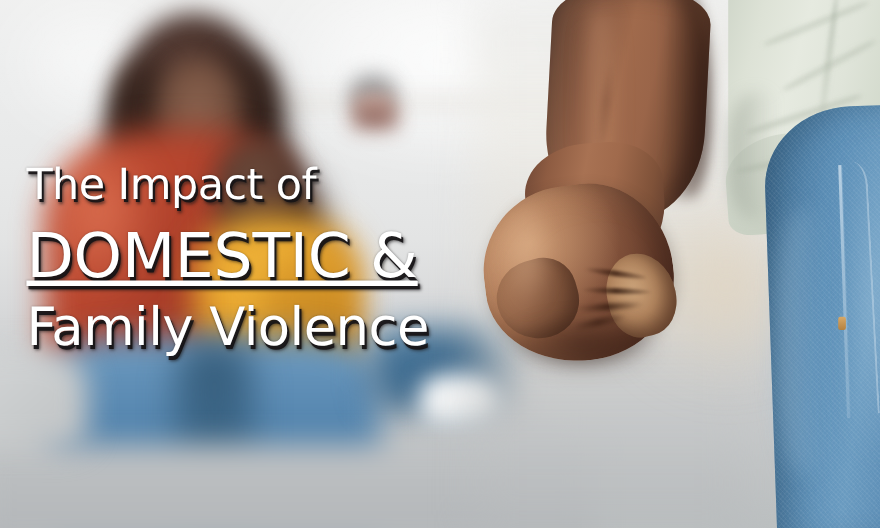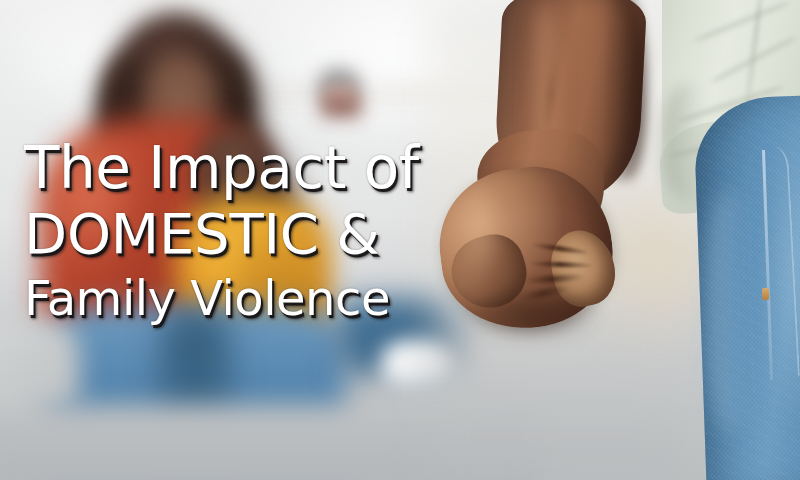--- a/index.html
+++ b/index.html
@@ -511,32 +511,33 @@
     left: 24px;
     top: 136px;
     width: 540px;
     z-index: 40;
   }
   .headline .line {
     display: block;
     color: #ffffff;
     font-family: "DejaVu Sans", "Liberation Sans", sans-serif;
     font-weight: 400;
-    font-size: 58px;
+    font-size: 39px;
     line-height: 65px;
     letter-spacing: -0.5px;
     white-space: nowrap;
     text-shadow:
       2px 3px 0 rgba(22,20,22,.92),
       3px 4px 3px rgba(22,20,22,.65),
       0 0 2px rgba(0,0,0,.35);
   }
   .headline .line.l2 {
     font-size: 56px;
     letter-spacing: -0.2px;
+    text-decoration: underline;
   }
   .headline .line.l3 {
     font-size: 48px;
   }
 </style>
 </head>
 <body>
 
 <div id="banner">
 

